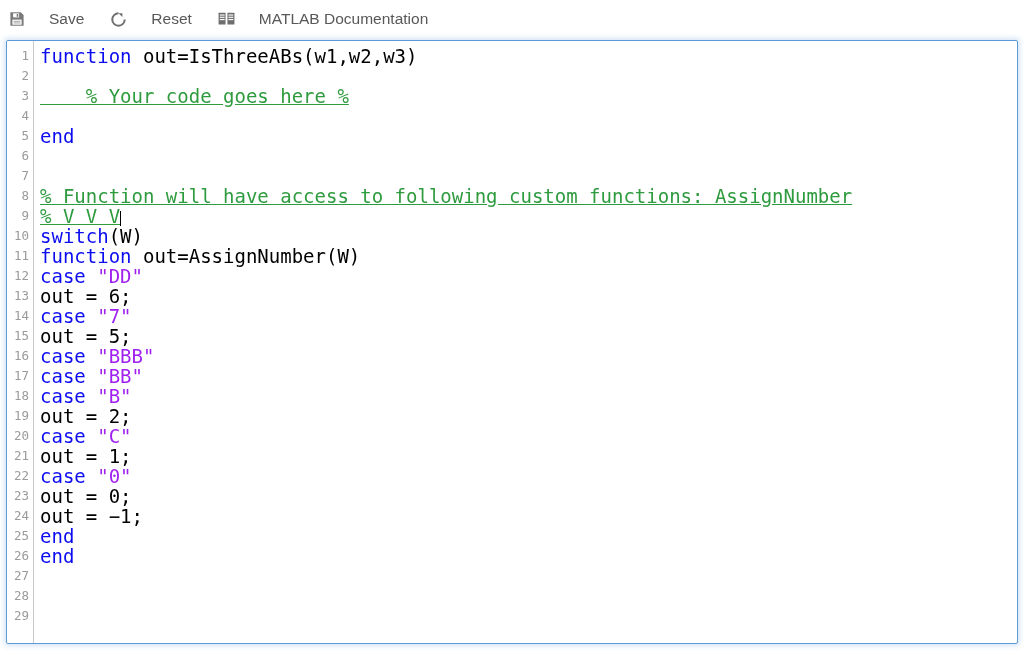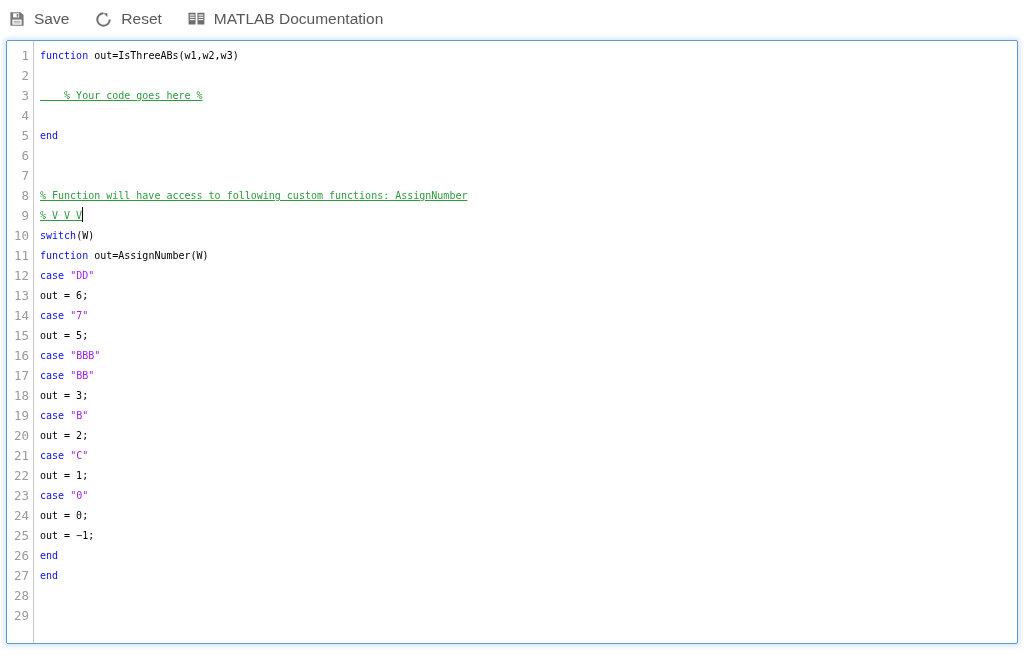--- a/index.html
+++ b/index.html
@@ -32,21 +32,21 @@
     white-space: nowrap;
   }
   .toolbar {
     display: flex;
     align-items: center;
     gap: 26px;
   }
   .tool-btn {
     display: flex;
     align-items: center;
-    gap: 9px;
+    gap: 24px;
     color: #585858;
     font-size: 15.5px;
     cursor: pointer;
     white-space: nowrap;
     background: none;
     border: none;
     padding: 0;
     font-family: "Liberation Sans", sans-serif;
   }
   .tool-btn .ico {
@@ -99,21 +99,21 @@
     flex: 1 1 auto;
     padding-top: 5px;
     padding-left: 6px;
     box-sizing: border-box;
     overflow: hidden;
   }
   .code .line {
     height: 20px;
     line-height: 20px;
     font-family: "DejaVu Sans Mono", monospace;
-    font-size: 10px;
+    font-size: 19px;
     color: #000000;
     white-space: pre;
   }
 
   .kw   { color: #0c0cf0; }
   .str  { color: #a020f0; }
   .cmt  { color: #2e9b3e; text-decoration: underline; }
   .plain{ color: #000000; }
 
   .caret {
@@ -220,21 +220,20 @@
         <div class="line"><span class="cmt">% Function will have access to following custom functions: AssignNumber</span></div>
         <div class="line"><span class="cmt">% V V V</span><span class="caret"></span></div>
         <div class="line"><span class="kw">switch</span><span class="plain">(W)</span></div>
         <div class="line"><span class="kw">function</span><span class="plain"> out=AssignNumber(W)</span></div>
         <div class="line"><span class="kw">case</span><span class="plain"> </span><span class="str">"DD"</span></div>
         <div class="line"><span class="plain">out = 6;</span></div>
         <div class="line"><span class="kw">case</span><span class="plain"> </span><span class="str">"7"</span></div>
         <div class="line"><span class="plain">out = 5;</span></div>
         <div class="line"><span class="kw">case</span><span class="plain"> </span><span class="str">"BBB"</span></div>
         <div class="line"><span class="kw">case</span><span class="plain"> </span><span class="str">"BB"</span></div>
-        <div class="line"><span class="plain">out = 3;</span></div>
         <div class="line"><span class="kw">case</span><span class="plain"> </span><span class="str">"B"</span></div>
         <div class="line"><span class="plain">out = 2;</span></div>
         <div class="line"><span class="kw">case</span><span class="plain"> </span><span class="str">"C"</span></div>
         <div class="line"><span class="plain">out = 1;</span></div>
         <div class="line"><span class="kw">case</span><span class="plain"> </span><span class="str">"0"</span></div>
         <div class="line"><span class="plain">out = 0;</span></div>
         <div class="line"><span class="plain">out = −1;</span></div>
         <div class="line"><span class="kw">end</span></div>
         <div class="line"><span class="kw">end</span></div>
       </div>

